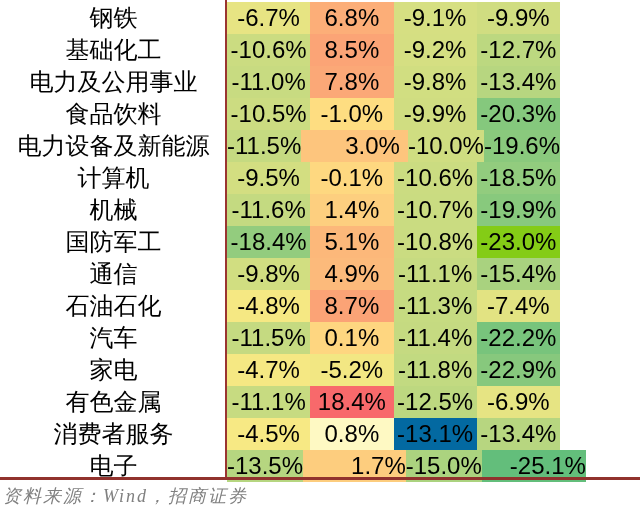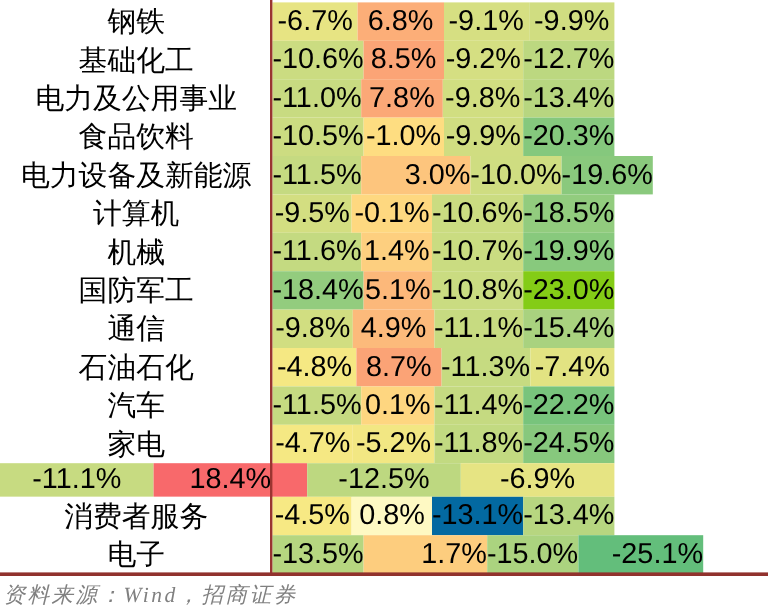--- a/index.html
+++ b/index.html
@@ -11,21 +11,21 @@
     width: 640px;
     height: 509px;
     position: relative;
     overflow: hidden;
     font-family: "Liberation Sans", sans-serif;
   }
   .heatmap {
     position: absolute;
     top: 2px;
     left: 0;
-    width: 512px;
+    width: 560px;
     height: 475px;
     display: flex;
     flex-direction: column;
   }
   .hm-row {
     flex: 1 1 0;
     display: flex;
     align-items: stretch;
   }
   .label-cell {
@@ -158,23 +158,24 @@
       <div class="value-cell" style="background: rgb(197, 218, 129);">-11.5%</div>
       <div class="value-cell" style="background: rgb(254, 214, 128);">0.1%</div>
       <div class="value-cell" style="background: rgb(197, 218, 129);">-11.4%</div>
       <div class="value-cell" style="background: rgb(120, 196, 124);">-22.2%</div>
     </div>
     <div class="hm-row">
       <div class="label-cell">家电</div>
       <div class="value-cell" style="background: rgb(245, 232, 131);">-4.7%</div>
       <div class="value-cell" style="background: rgb(242, 231, 131);">-5.2%</div>
       <div class="value-cell" style="background: rgb(194, 218, 129);">-11.8%</div>
-      <div class="value-cell" style="background: rgb(135, 200, 125);">-24.5%</div>
+      <div class="value-cell" style="background: rgb(135, 200, 125);">-22.9%</div>
     </div>
     <div class="hm-row">
+      <div class="label-cell">有色金属</div>
       <div class="value-cell" style="background: rgb(199, 219, 129);">-11.1%</div>
       <div class="value-cell" style="background: rgb(248, 105, 107);">18.4%</div>
       <div class="value-cell" style="background: rgb(189, 216, 128);">-12.5%</div>
       <div class="value-cell" style="background: rgb(230, 228, 131);">-6.9%</div>
     </div>
     <div class="hm-row">
       <div class="label-cell">消费者服务</div>
       <div class="value-cell" style="background: rgb(247, 233, 132);">-4.5%</div>
       <div class="value-cell" style="background: #fef9c3;">0.8%</div>
       <div class="value-cell" style="background: #0369a1; text-align: right;">-13.1%</div>

